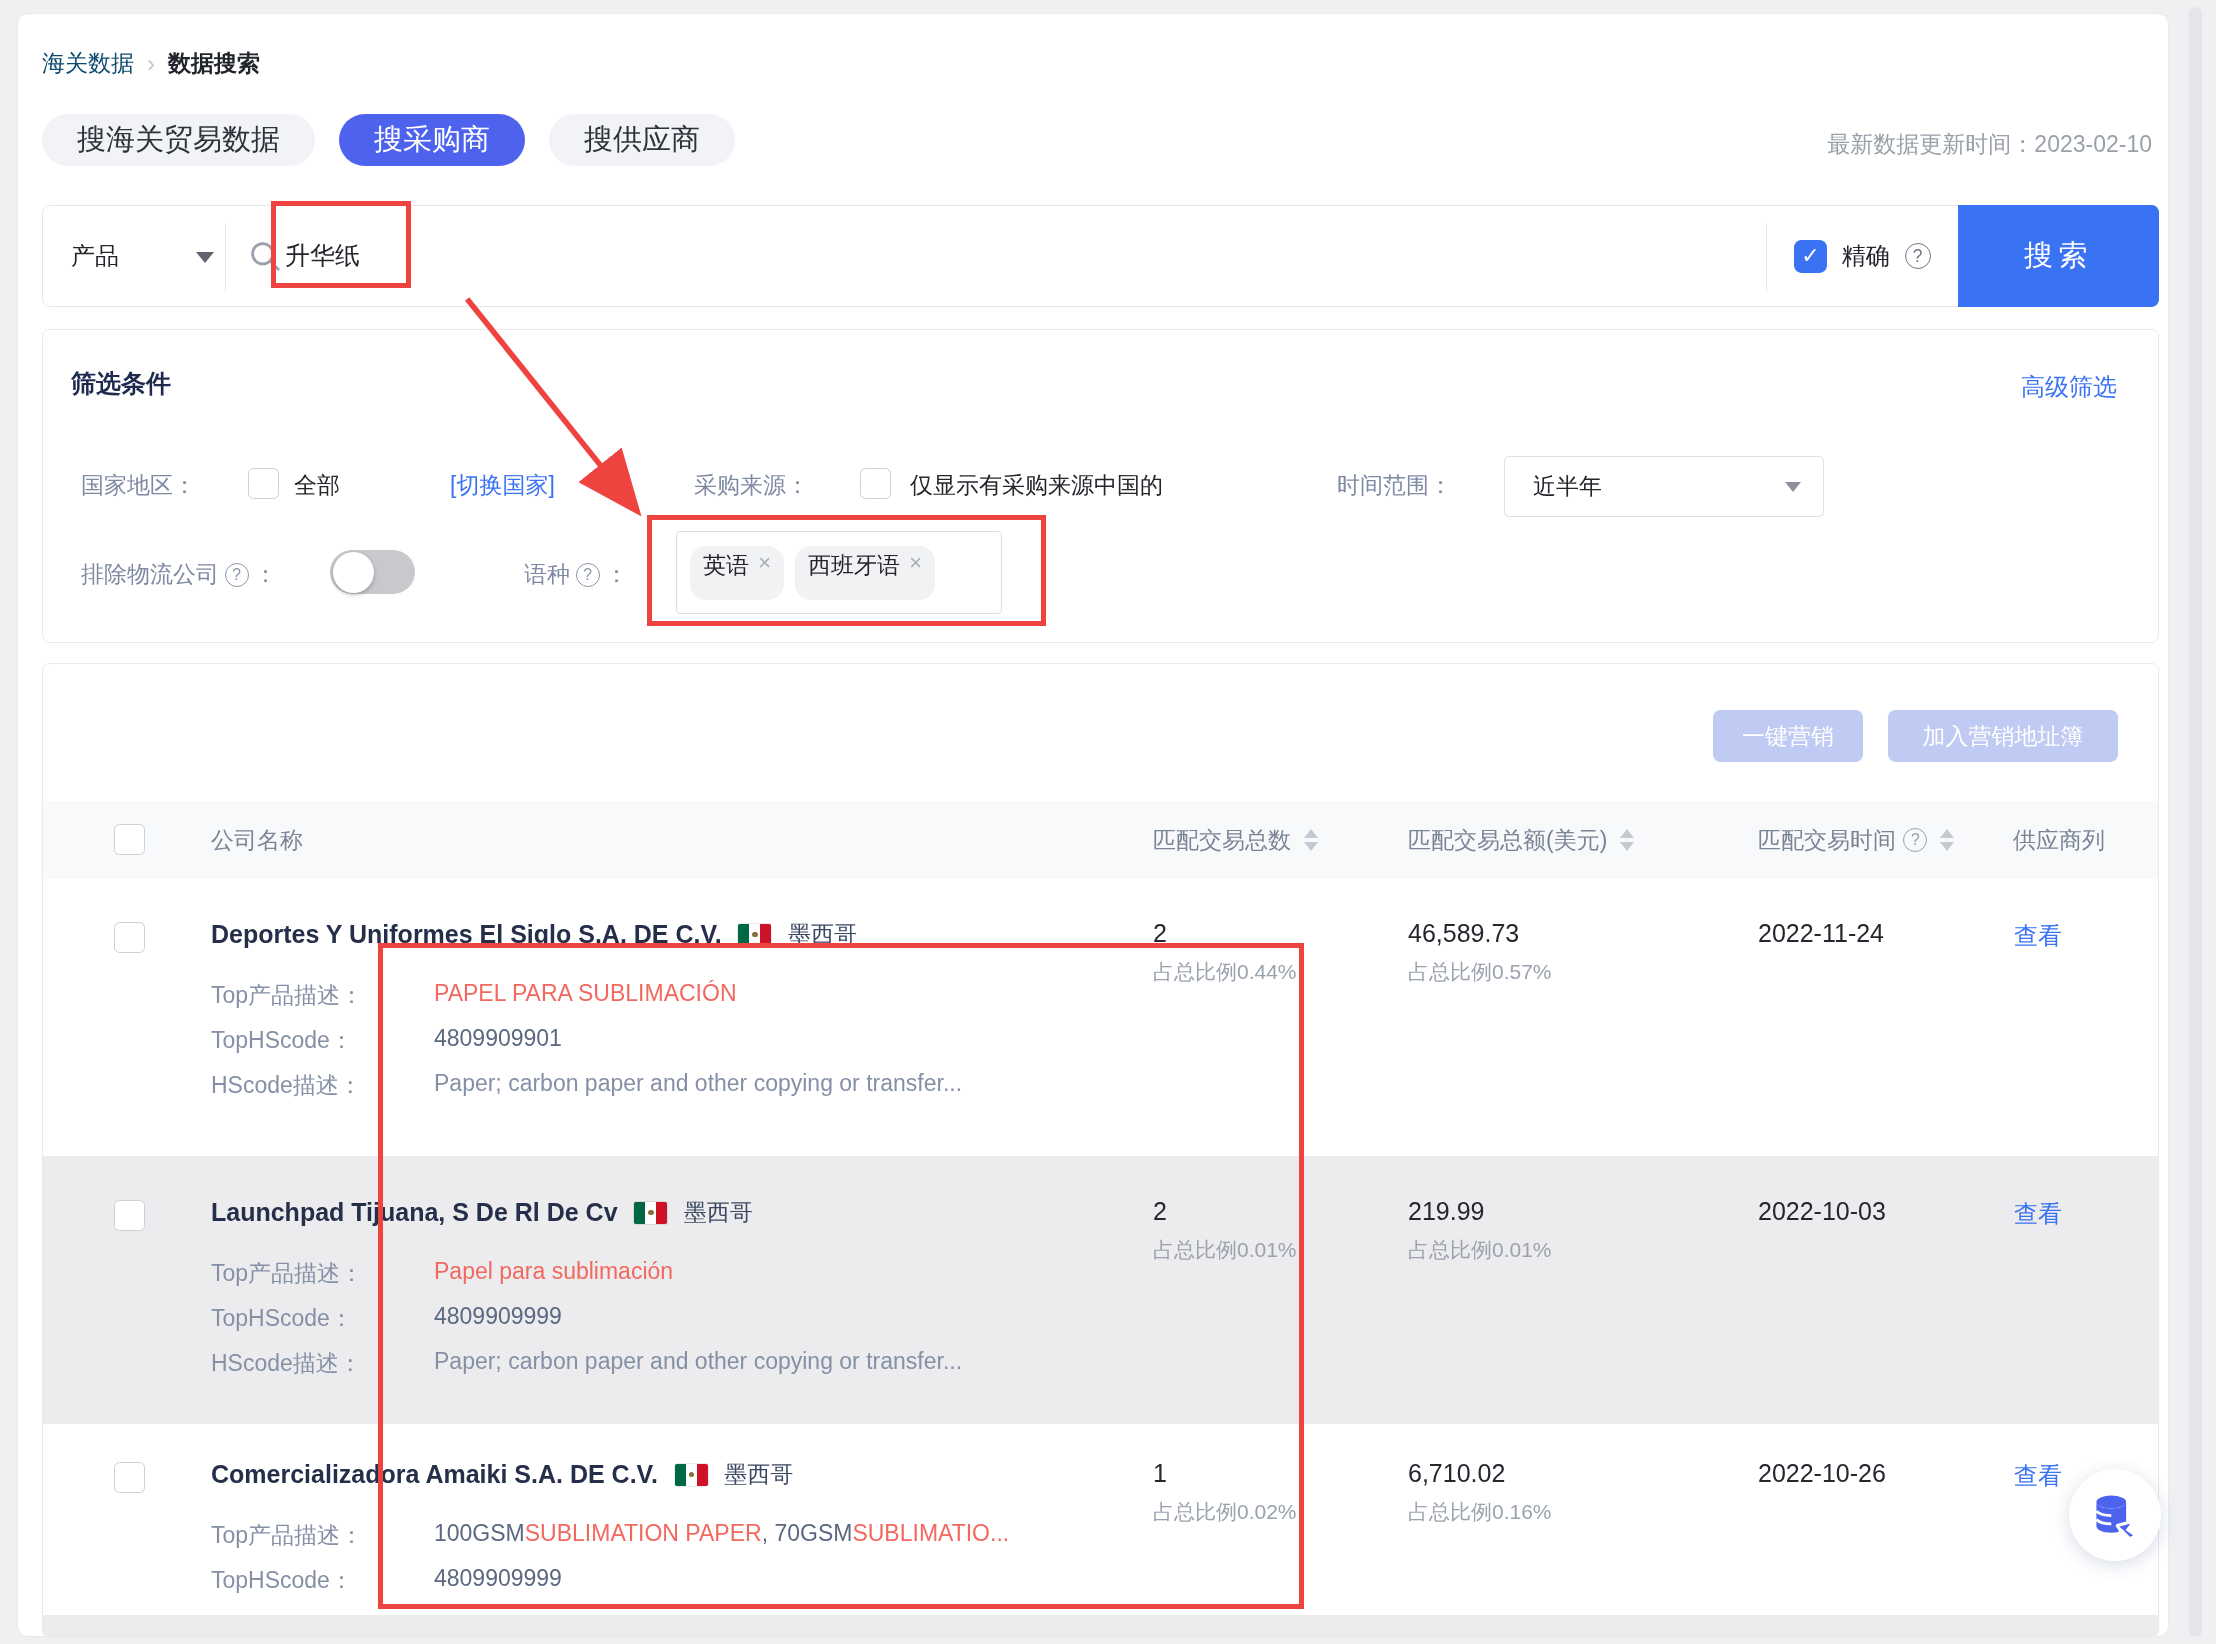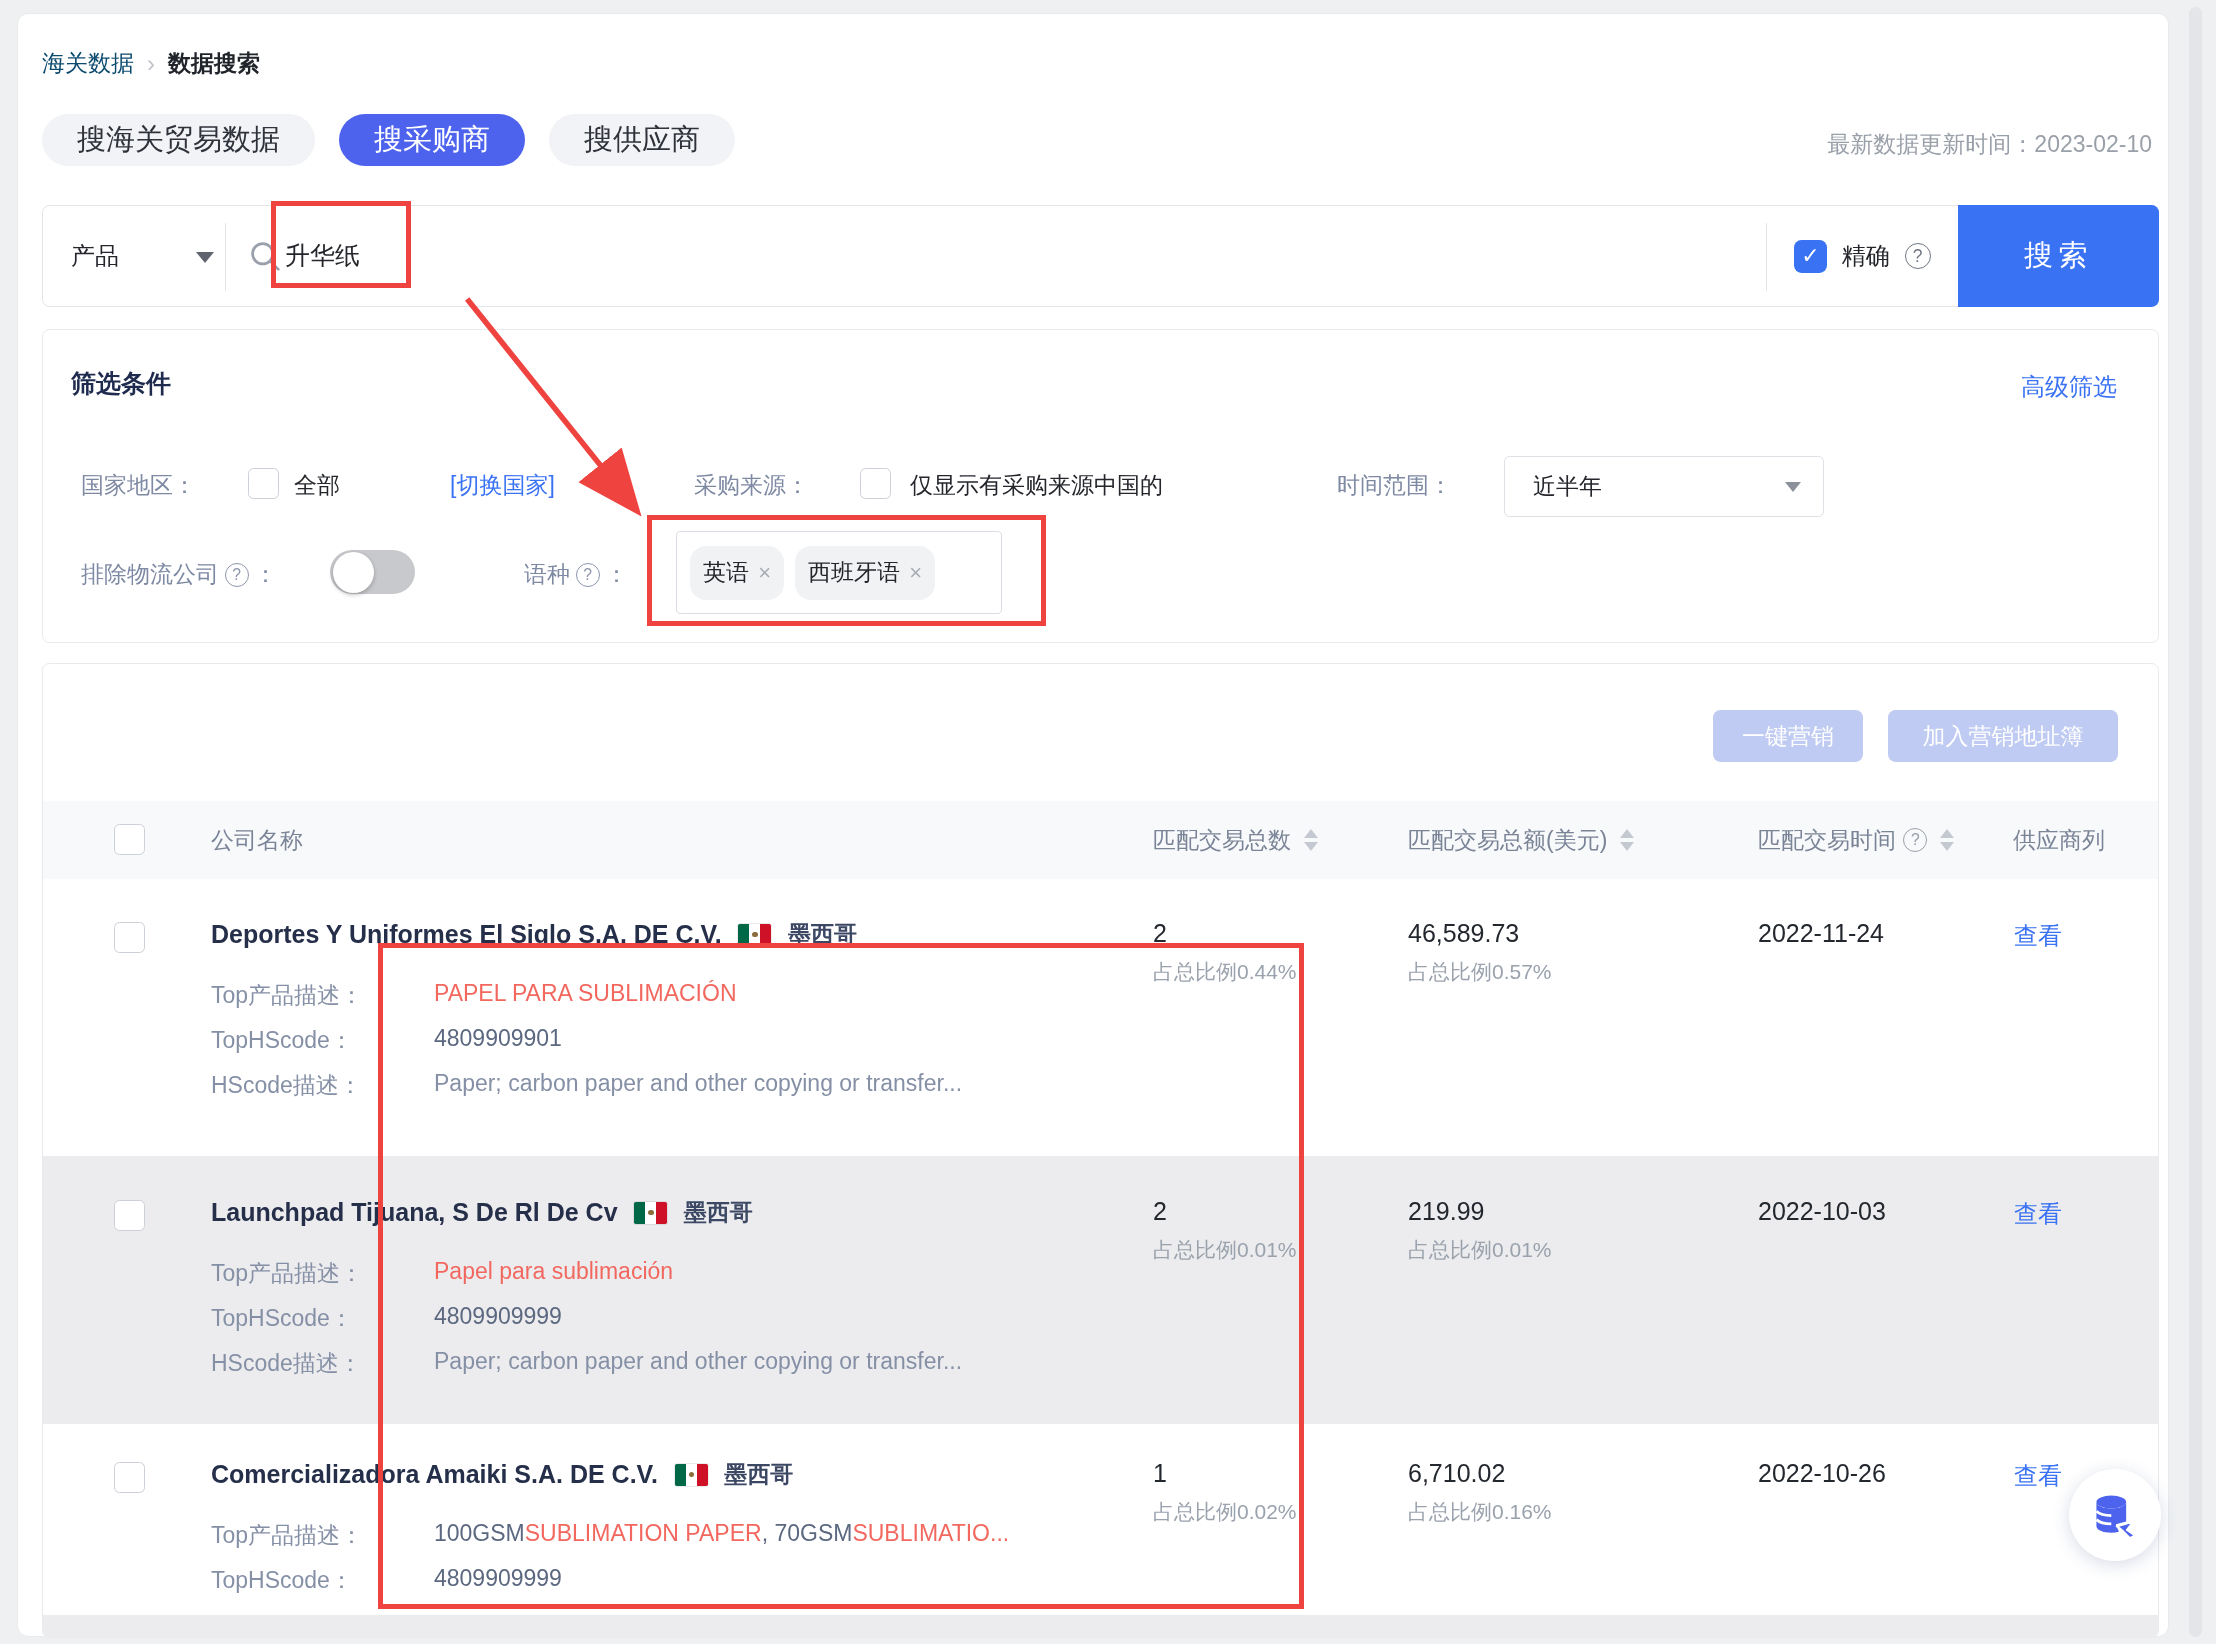--- a/index.html
+++ b/index.html
@@ -39,41 +39,41 @@
   .filter-card { left:42px; top:329px; width:2117px; height:314px; border-radius:7.4px; }
   .filter-title { position:absolute; left:28px; top:37px; font-size:25px; font-weight:bold; color:#1f2b4e; }
   .advanced-link { position:absolute; right:41px; top:41px; font-size:24px; color:#3a72f4; cursor:pointer; }
   .f-item { position:absolute; display:flex; align-items:center; font-size:23px; }
   .f-label { color:#7e89a3; }
   .link-blue { color:#3a72f4; cursor:pointer; }
   .f-select { position:absolute; left:1461px; top:126px; width:320px; height:61px; border:0.9px solid #dde0e5; border-radius:5.5px; display:flex; align-items:center; padding:0 22px 0 28px; font-size:23px; cursor:pointer; justify-content:space-between; }
   .toggle { position:absolute; left:287px; top:220px; width:85px; height:44px; border-radius:22px; background:#c8c9cc; cursor:pointer; }
   .toggle .knob { position:absolute; left:2.8px; top:1.8px; width:41px; height:41px; border-radius:50%; background:#fff; box-shadow:0 1.8px 4.6px rgba(0,0,0,.25); }
   .tagbox { position:absolute; left:633px; top:201px; width:326px; height:83px; border:0.9px solid #d9dce2; border-radius:4.6px; background:#fff; display:flex; align-items:center; gap:11px; padding:0 13px; }
-  .tag { background:#f1f2f4; border-radius:16px; height:54px; display:flex; align-items:center; gap:9.2px; padding:16px 13px; font-size:23px; color:#24262c; }
+  .tag { background:#f1f2f4; border-radius:16px; height:54px; display:flex; gap:9.2px; padding:4px 13px; font-size:23px; color:#24262c; }
   .tag .x { color:#a8adb5; font-size:22px; cursor:pointer; }
 
   
   .results-card { left:42px; top:663px; width:2117px; height:975px; border-radius:7.4px; overflow:hidden; }
   .mk-btn { position:absolute; top:46px; height:52px; border:none; border-radius:7.4px; background:#bfcbf2; color:#fff; font-size:23px; cursor:pointer; font-family:inherit; padding:0 24px; }
   .thead { position:absolute; left:0; top:137px; width:2117px; height:78px; background:#f8f9fb; font-size:23px; color:#7a8497; }
   .th { position:absolute; top:0; height:78px; display:flex; align-items:center; gap:7.4px; white-space:nowrap; }
   .sort { display:inline-flex; flex-direction:column; gap:4.6px; margin-left:5.5px; cursor:pointer; }
   .sort i { width:0; height:0; border-left:7.4px solid transparent; border-right:7.4px solid transparent; }
   .sort .up { border-bottom:9.2px solid #c5c9d2; }
   .sort .down { border-top:9.2px solid #c5c9d2; }
   .qmark-sm { width:24px; height:24px; border:1.8px solid #9aa0aa; color:#9aa0aa; font-size:15.7px; display:inline-flex; border-radius:50%; align-items:center; justify-content:center; }
   .t-row { position:absolute; left:0; width:2117px; }
   .row-shaded { background:#ececee; }
   .row-cb { position:absolute; left:71px; top:44px; }
   .company-line { position:absolute; left:168px; top:41px; display:flex; align-items:center; gap:16.6px; white-space:nowrap; }
   .company-name { font-size:25px; font-weight:bold; color:#252f4a; cursor:pointer; }
   .flag { width:33px; height:22px; border-radius:1.8px; background:linear-gradient(90deg,#006847 0 33%,#ffffff 33% 66%,#ce1126 66% 100%); position:relative; display:inline-block; box-shadow:0 0 0 0.9px rgba(0,0,0,.08); }
   .flag::after { content:""; position:absolute; left:14px; top:8.3px; width:5.5px; height:5.5px; border-radius:50%; background:#8a6d3b; }
-  .flag-name { font-size:23px; color:#3b4763;font-weight:bold; }
+  .flag-name { font-size:23px; color:#3b4763; }
   .d-line { position:absolute; left:168px; display:flex; font-size:23px; white-space:nowrap; }
   .d-label { color:#8590a6; width:223px; flex:none; }
   .d-val { color:#5b6880; }
   .d-muted { color:#5b6880; }
   .d-hl { color:#f2685f; }
   .cell { position:absolute; top:41px; font-size:25px; color:#23272e; white-space:nowrap; }
   .cell-ratio { position:absolute; top:80px; font-size:21px; color:#9aa2ad; white-space:nowrap; }
   .view-link { position:absolute; top:42px; font-size:24px; color:#3a72f4; cursor:pointer; }
   .row-sliver { position:absolute; left:0; top:951px; width:2117px; height:24px; background:#ececee; }
 

